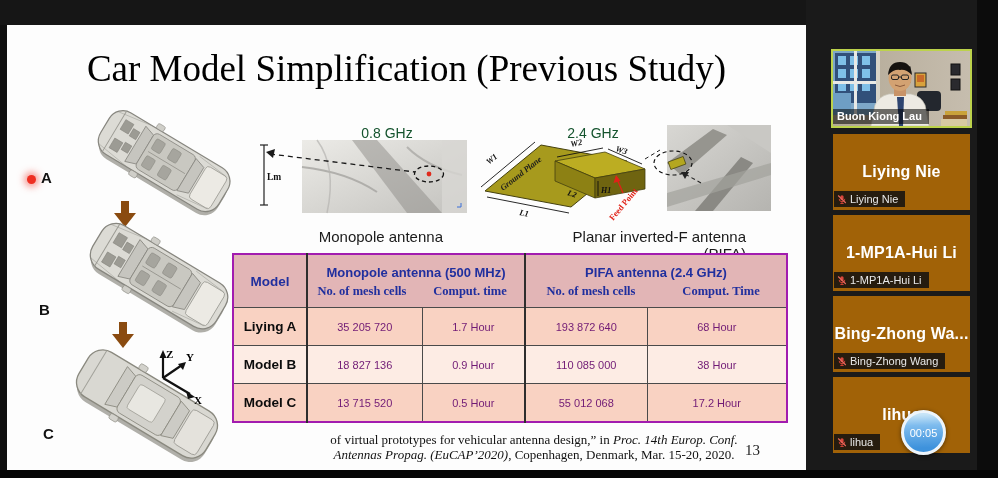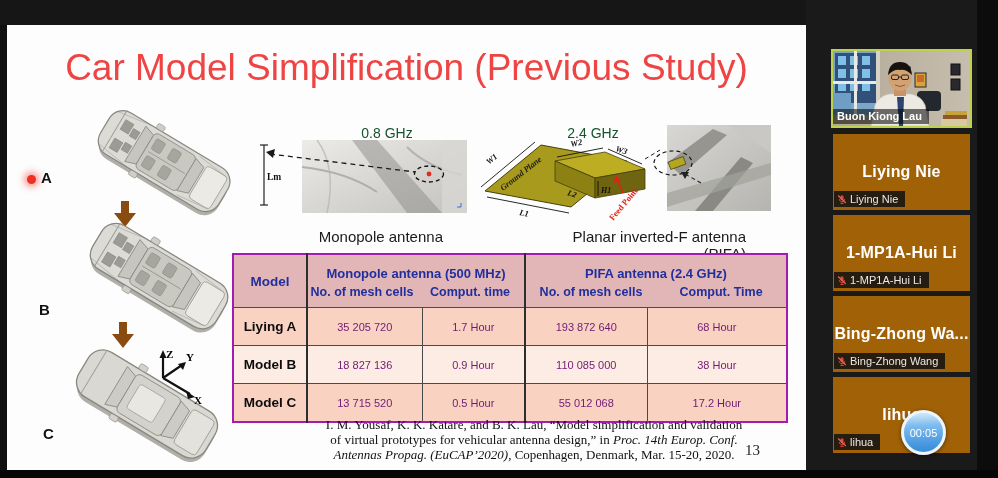--- a/index.html
+++ b/index.html
@@ -4,38 +4,38 @@
 <style>
   html,body{margin:0;padding:0;background:#000;}
   #canvas{position:relative;width:998px;height:478px;background:#101010;overflow:hidden;
           font-family:"Liberation Sans","DejaVu Sans",sans-serif;}
   
   .topbar{position:absolute;left:0;top:0;width:998px;height:25px;background:#161616;}
   .bottombar{position:absolute;left:0;top:470px;width:998px;height:8px;background:#060606;z-index:8;}
   
   .slide{position:absolute;left:7px;top:25px;width:799px;height:445px;background:#fdfdfd;z-index:1;}
   .slide-title{position:absolute;left:0;top:22px;width:100%;text-align:center;
-      font-family:Liberation Sans, sans-serif;font-size:37px;color:#ef4444;}
+      font-family:Liberation Serif, serif;font-size:37px;color:#000000;}
   .model-label{position:absolute;font-size:15px;font-weight:bold;color:#111;}
   .laser-dot{position:absolute;left:20px;top:150px;width:9px;height:9px;border-radius:50%;
       background:#ee2f22;box-shadow:0 0 7px 3px rgba(240,70,60,.55);}
   .down-arrow{position:absolute;width:24px;height:26px;}
   .carfig{position:absolute;}
   .freq-label{position:absolute;width:110px;text-align:center;font-size:14px;color:#14532d;}
   .fig-caption{position:absolute;text-align:right;font-size:15px;color:#1a1a1a;}
   
   .simtable{position:absolute;left:225px;top:228px;border-collapse:collapse;table-layout:fixed;
       width:556px;border:2px solid #a21caf;font-family:"Liberation Sans","DejaVu Sans",sans-serif;}
   .simtable th,.simtable td{border:1px solid #4a4a4a;text-align:center;vertical-align:middle;padding:0;}
   .simtable .b-thick{border-left:2px solid #2e2e2e;}
   .simtable thead th{background:#e2b5b6;color:#202f9e;height:52px;}
   .model-h{font-size:13.5px;font-weight:bold;}
   .grp-title{font-size:13px;font-weight:bold;margin-top:2px;}
   .grp-sub{display:flex;font-size:12.5px;font-weight:bold;margin-top:4px;}
-  .grp-sub span{flex:1;}
+  .grp-sub span{flex:1;font-family:Liberation Serif, serif;}
   .simtable td{height:37px;font-size:11px;color:#701a75;}
   .simtable td.mcell{font-weight:bold;color:#0c0c0c;font-size:13.5px;}
   tr.row-salmon td{background:#f9d2c2;}
   tr.row-light td{background:#fdece4;}
   
   .citation{position:absolute;left:292px;top:393px;width:470px;text-align:center;
       font-family:"Liberation Serif","DejaVu Serif",serif;font-size:13px;line-height:1.14;color:#111;}
   .citation .it{font-style:italic;}
   .page-num{position:absolute;left:738px;top:417px;width:40px;font-family:"Liberation Serif","DejaVu Serif",serif;
       font-size:15px;color:#222;}
@@ -278,21 +278,21 @@
           <td class="mcell">Model C</td>
           <td class="b-thick">13 715 520</td>
           <td>0.5 Hour</td>
           <td class="b-thick">55 012 068</td>
           <td>17.2 Hour</td>
         </tr>
       </tbody>
     </table>
 
     <div class="citation">
-      <span>I. M. Yousaf, K. K. Katare, and B. K. Lau, “Model simplification and validation</span><br>
+      <br>
       <span>of virtual prototypes for vehicular antenna design,” in </span><span class="it">Proc. 14th Europ. Conf.</span><br>
       <span class="it">Antennas Propag. (EuCAP’2020)</span><span>, Copenhagen, Denmark, Mar. 15-20, 2020.</span>
     </div>
     <div class="page-num">13</div>
   </div>
 
   <div class="right-panel">
     <div class="right-edge"></div>
 
     <div class="video-tile">

